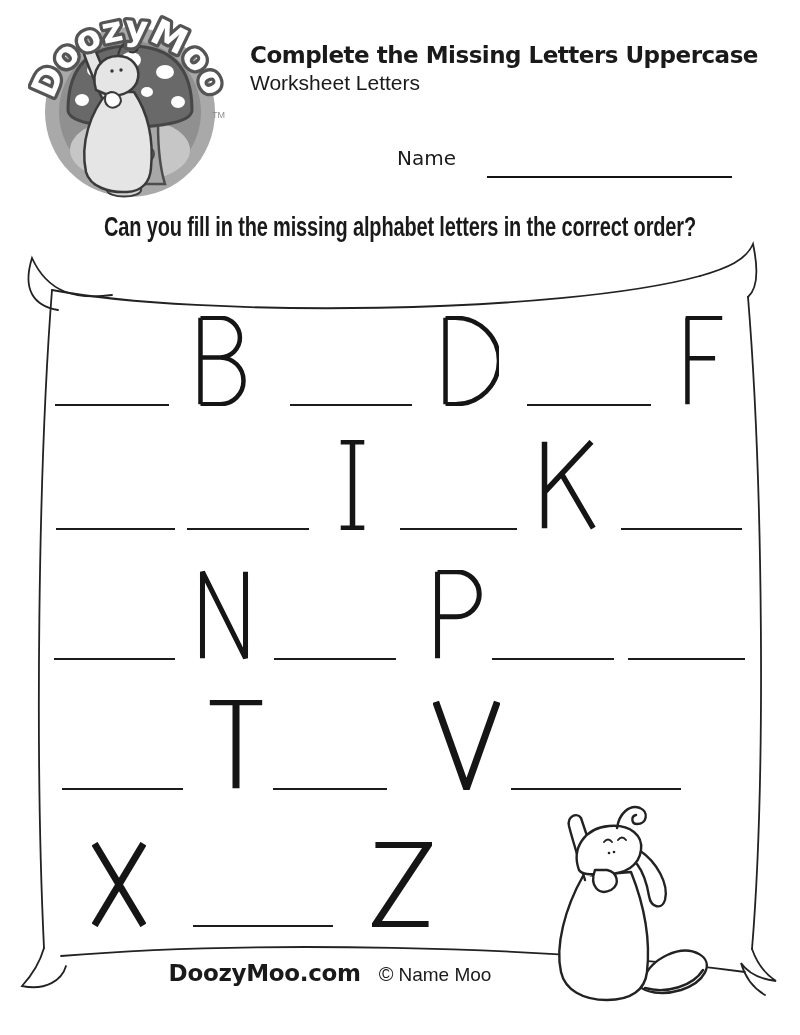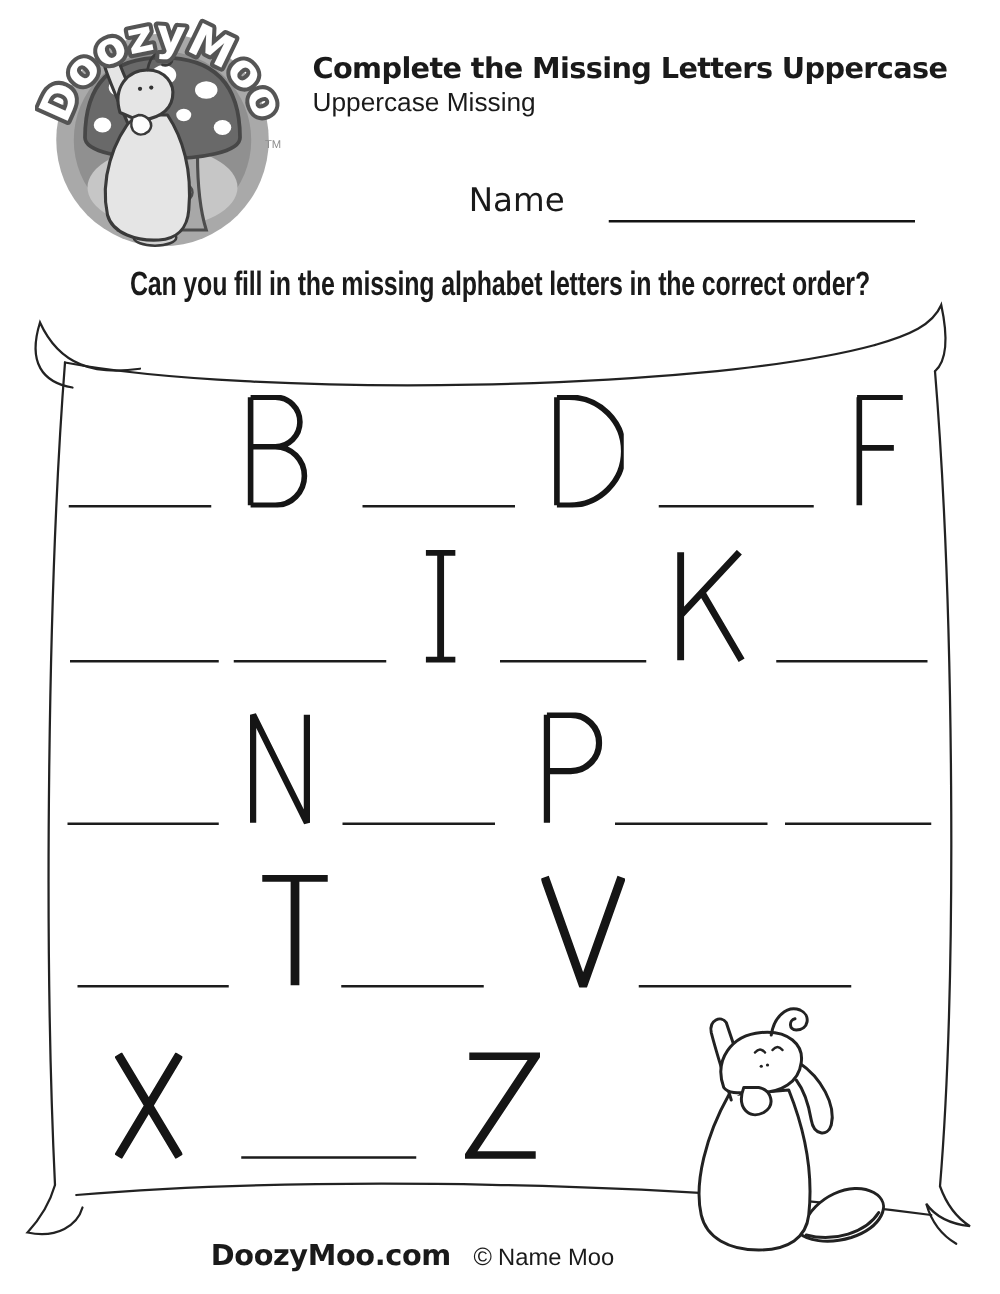--- a/index.html
+++ b/index.html
@@ -6,35 +6,35 @@
   body{
     width:800px;height:1035px;position:relative;background:#ffffff;
     font-family:"DejaVu Sans",sans-serif;color:#1a1a1a;overflow:hidden;
   }
   
   .logo{position:absolute;left:28px;top:12px;width:204px;height:190px;}
   .titleblock{position:absolute;left:250px;top:42px;white-space:nowrap;}
   .title{font-family:"DejaVu Sans",sans-serif;font-weight:bold;font-size:23px;letter-spacing:-0.5px;}
   .subtitle{font-family:"Liberation Sans",sans-serif;font-size:21px;margin-top:3px;}
   .nameblock{position:absolute;left:0;top:0;width:800px;height:0;}
-  .name-label{position:absolute;left:375px;top:146px;font-size:26px;font-family:"DejaVu Sans",sans-serif;}
+  .name-label{position:absolute;left:397px;top:146px;font-size:20px;font-family:"DejaVu Sans",sans-serif;}
   .name-line{position:absolute;left:487px;top:176px;width:245px;height:0;border-top:2.4px solid #141414;}
   
   .question-wrap{position:absolute;left:0;top:212px;width:708px;text-align:center;}
   .question{display:inline-block;white-space:nowrap;font-family:"Liberation Sans",sans-serif;
     font-weight:bold;font-size:27px;transform:scaleX(0.74);letter-spacing:-0.2px;}
   
   .frame{position:absolute;left:0;top:0;width:800px;height:1035px;pointer-events:none;}
   #letter-grid{position:absolute;left:0;top:0;width:800px;height:1035px;}
   .blank{position:absolute;height:0;border-top:2.2px solid #1c1c1c;}
   .glyph{position:absolute;}
   
   .mascot{position:absolute;left:543px;top:786px;width:240px;height:232px;}
   
-  .footer{position:absolute;left:0;top:992px;width:660px;display:flex;justify-content:center;
+  .footer{position:absolute;left:0;top:960px;width:660px;display:flex;justify-content:center;
     align-items:baseline;gap:18px;}
   .site{font-family:"DejaVu Sans",sans-serif;font-weight:bold;font-size:23px;letter-spacing:-0.3px;}
   .copy{font-family:"Liberation Sans",sans-serif;font-size:19px;display:flex;align-items:baseline;gap:5px;}
   .copy .c-sym{font-size:20px;}
 </style>
 </head>
 <body>
 
 <svg class="logo" viewBox="0 0 204 190">
   <circle cx="102" cy="100" r="85" fill="#a9a9a9"></circle>
@@ -68,21 +68,21 @@
       <path id="dm-arc" d="M24,108 A78,78 0 0 1 180,104" fill="none"></path>
     </defs>
   <text font-family="DejaVu Sans, sans-serif" font-weight="bold" font-size="35" fill="#ffffff" stroke="#555555" stroke-width="6.5" paint-order="stroke" stroke-linejoin="round">
     <textPath href="#dm-arc" startOffset="20" textLength="206" lengthAdjust="spacingAndGlyphs">DoozyMoo</textPath>
   </text>
   <text x="184" y="106" font-size="9" fill="#8c8c8c" font-family="Liberation Sans, sans-serif">TM</text>
 </svg>
 
 <div class="titleblock">
   <div class="title">Complete the Missing Letters Uppercase</div>
-  <div class="subtitle">Uppercase Missing</div>
+  <div class="subtitle">Worksheet Letters</div>
 </div>
 
 <div class="nameblock">
   <span class="name-label">Name</span>
   <span class="name-line"></span>
 </div>
 
 <div class="question-wrap">
   <span class="question">Can you fill in the missing alphabet letters in the correct order?</span>
 </div>

